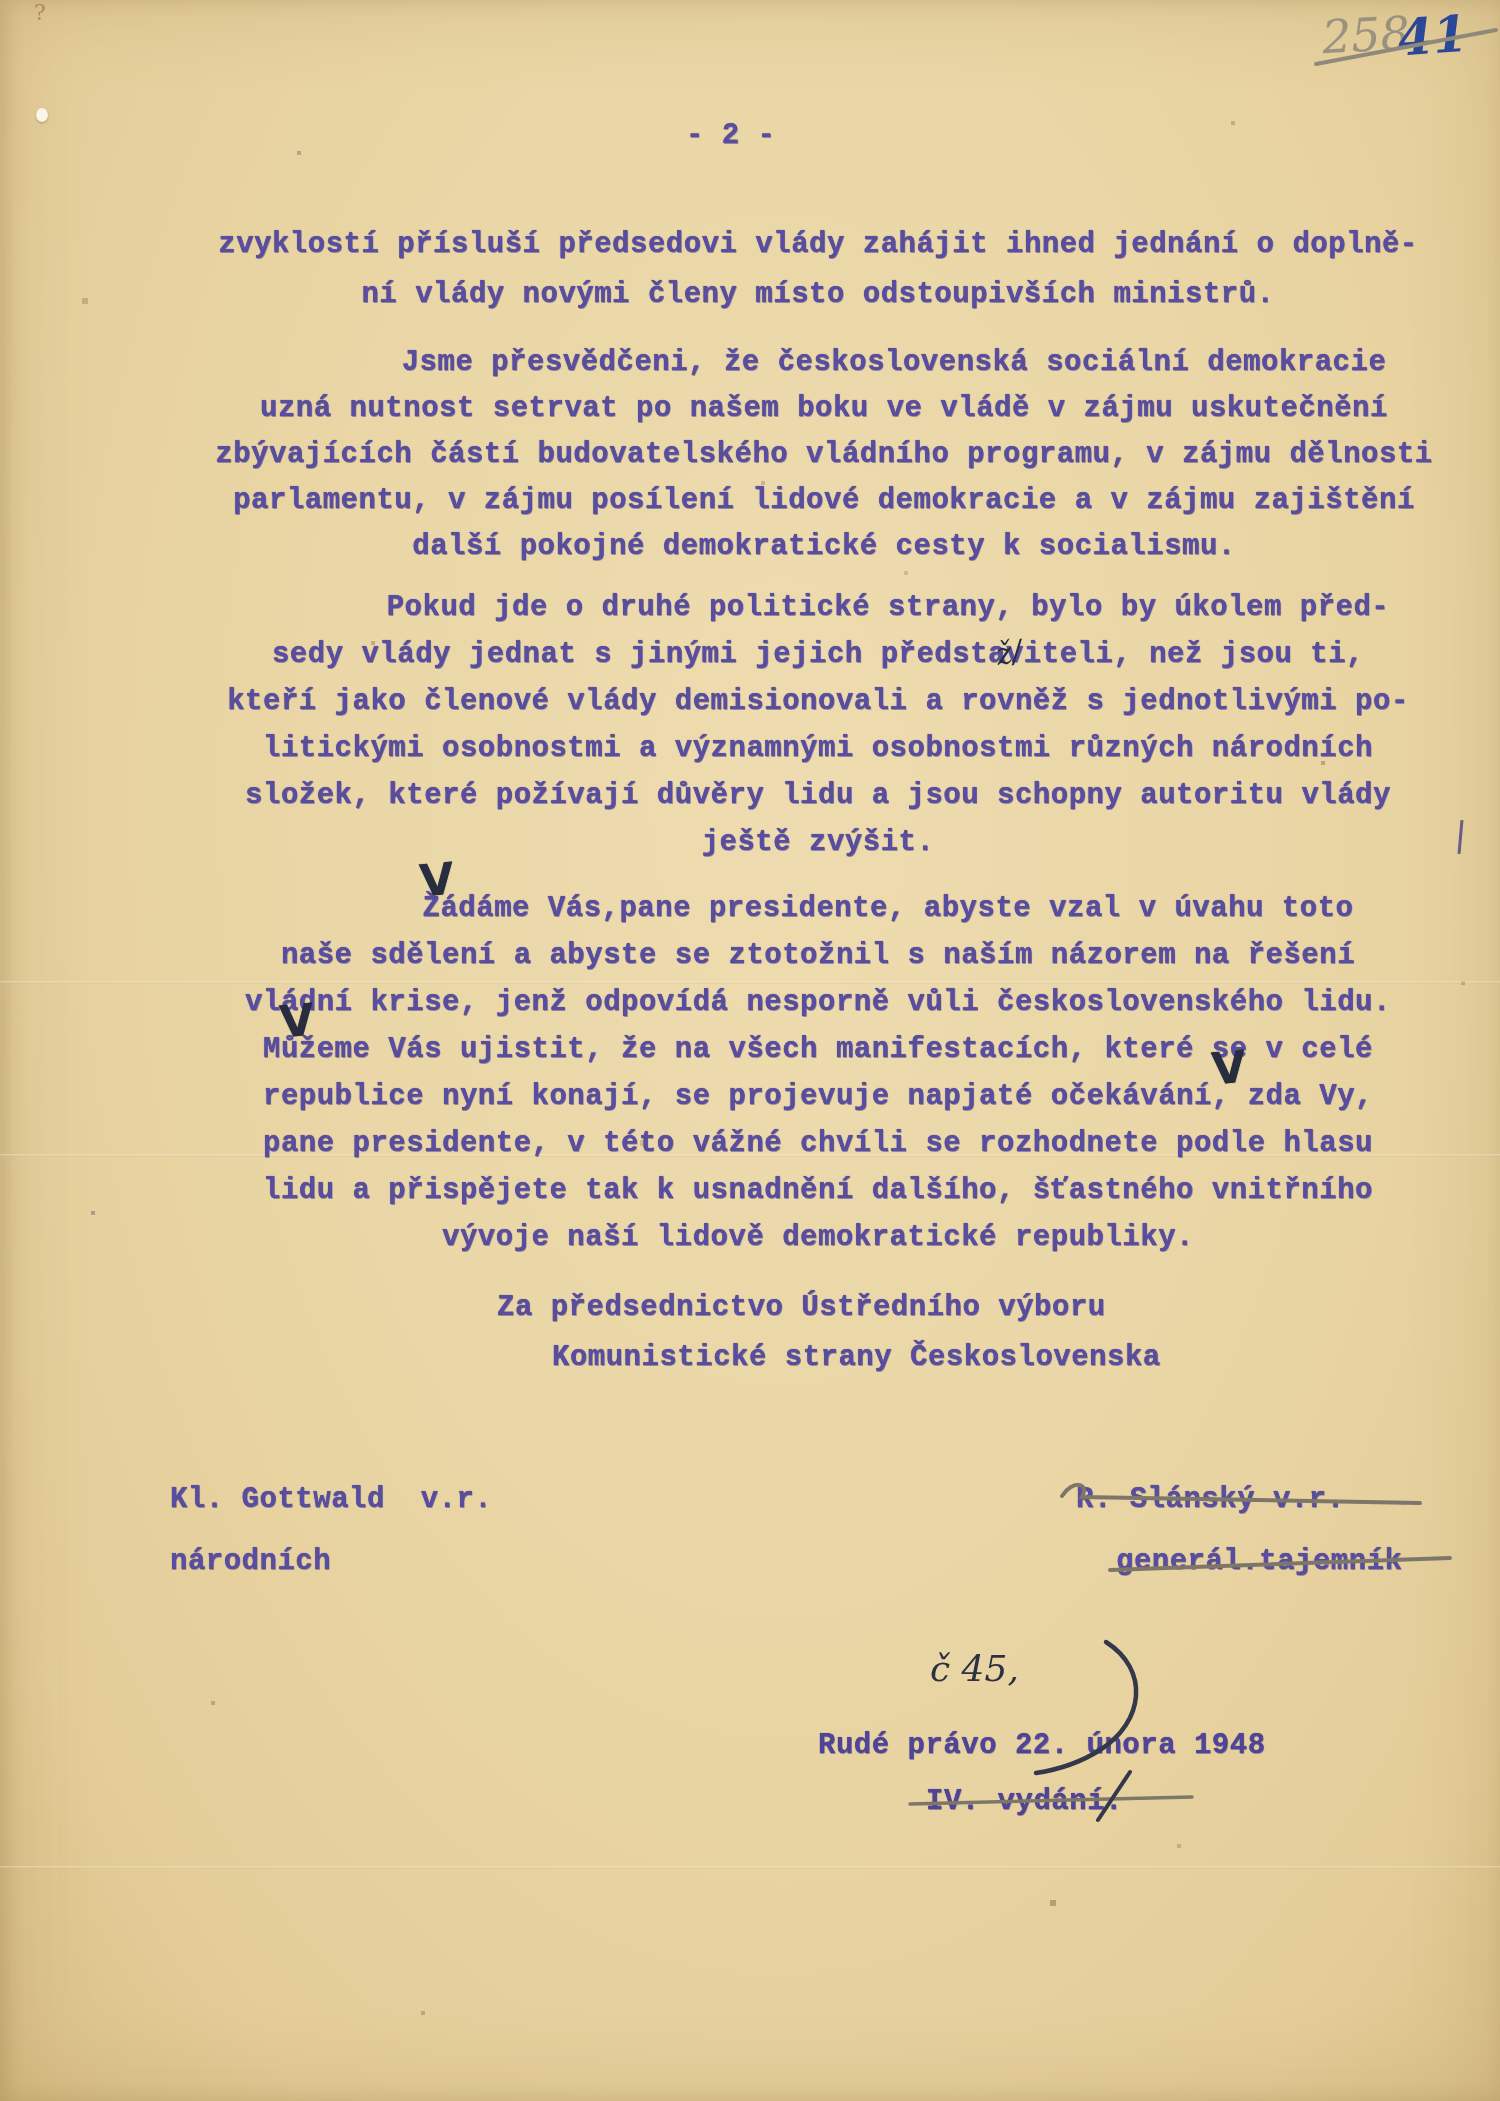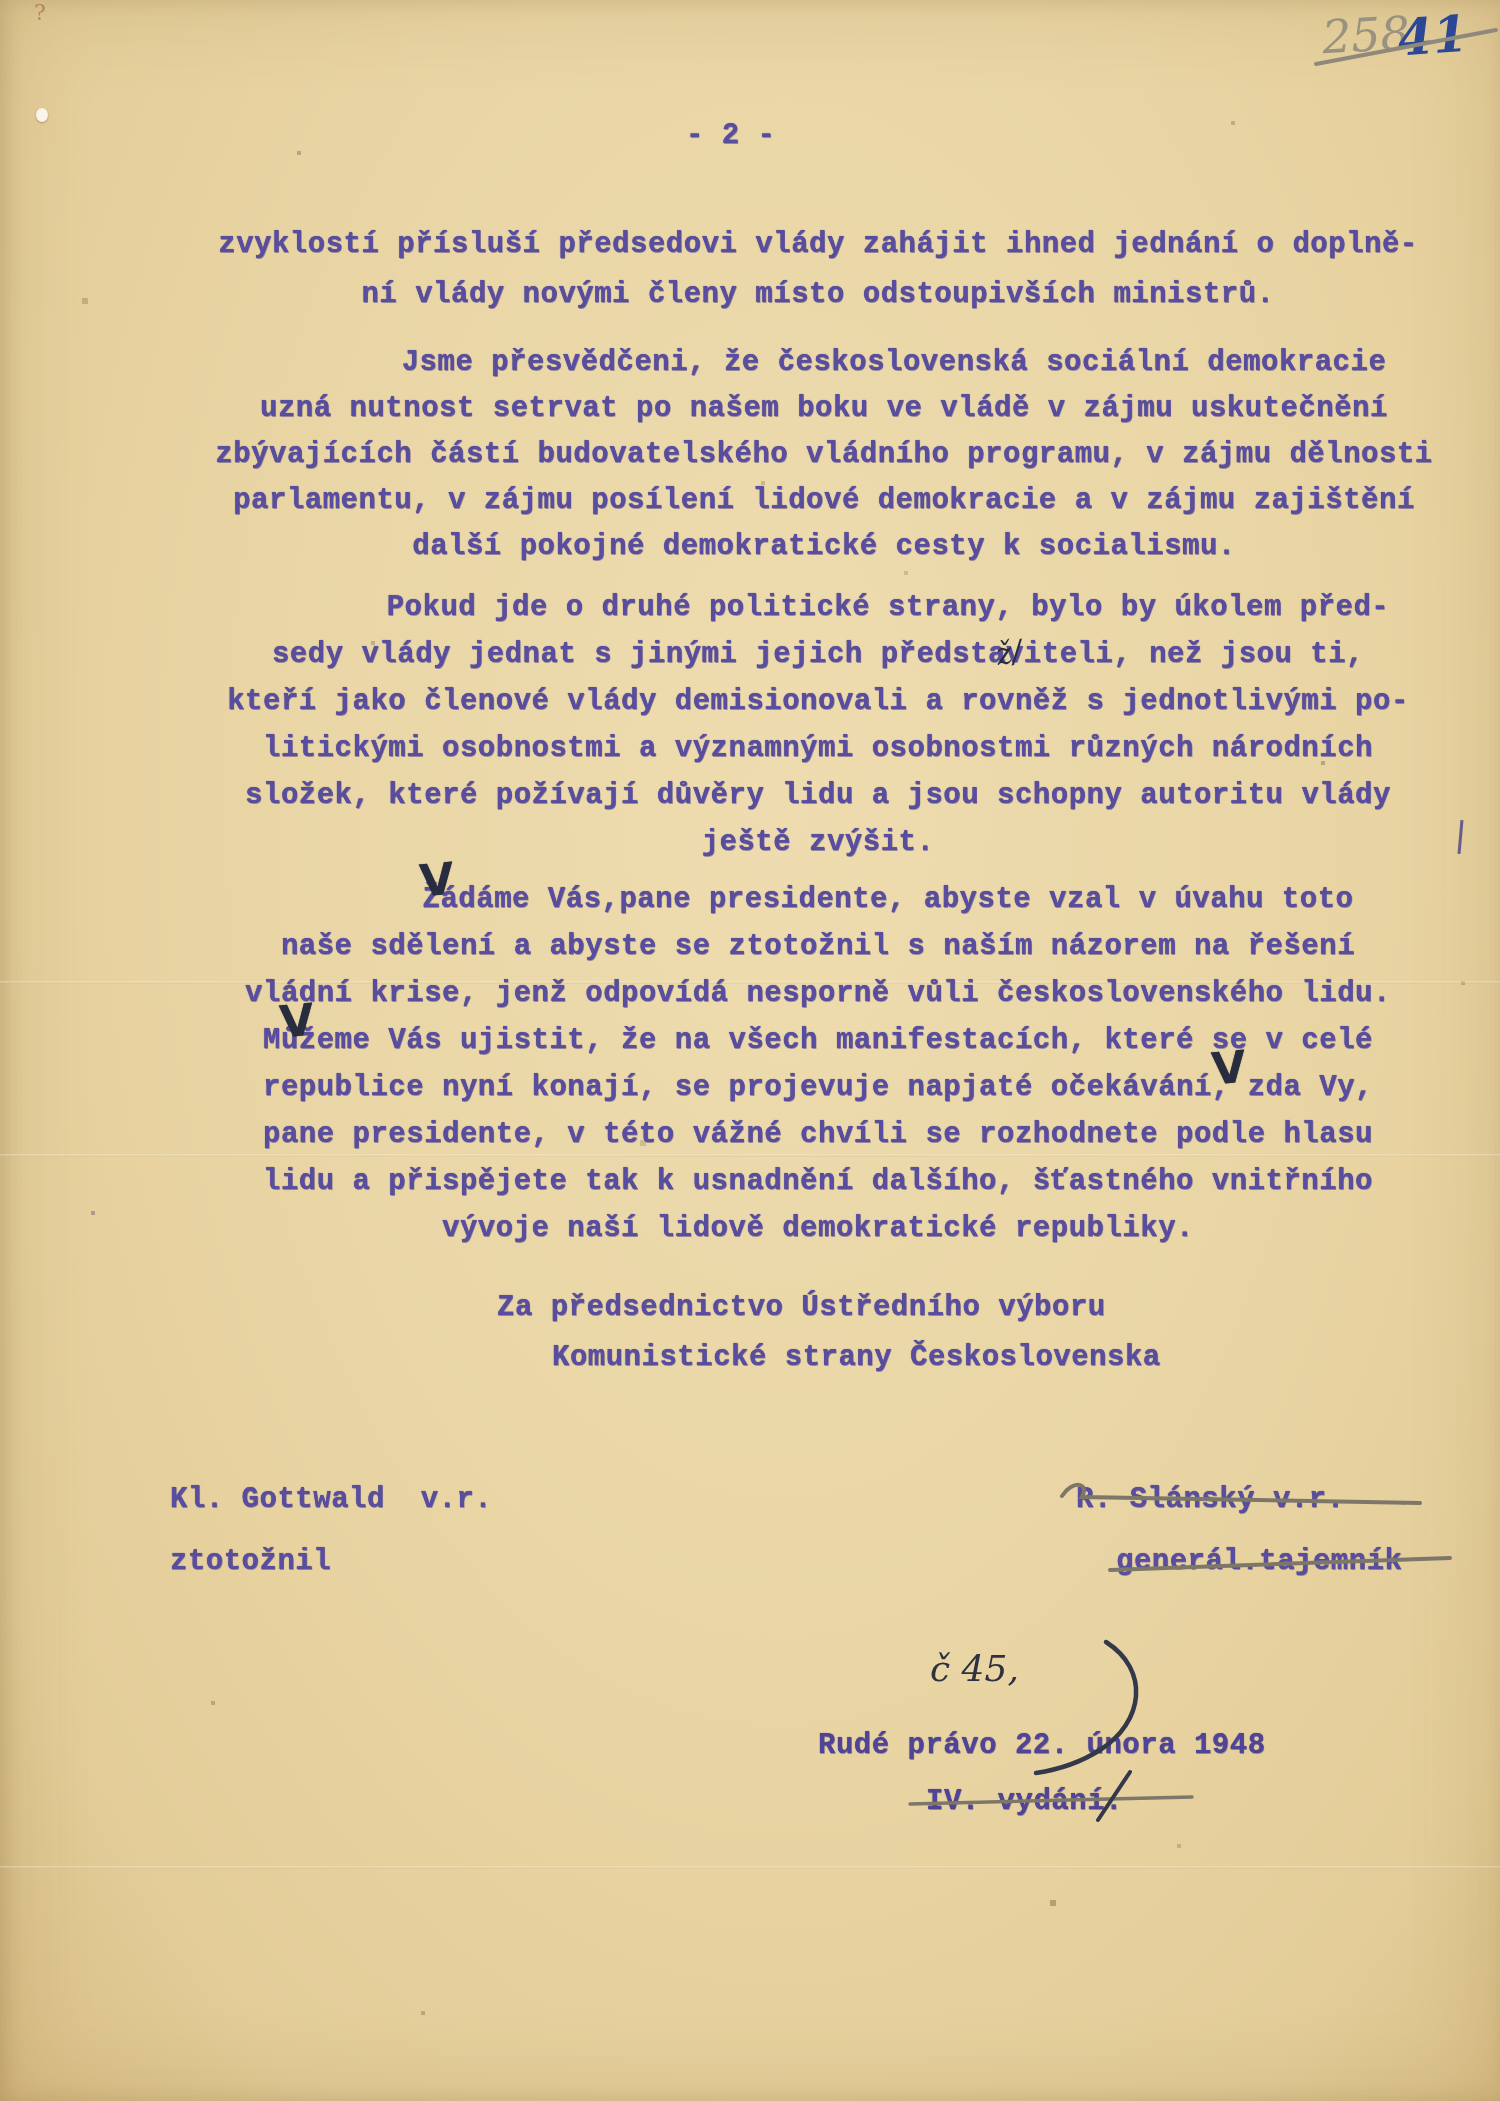--- a/index.html
+++ b/index.html
@@ -18,21 +18,21 @@
     font-family:"Liberation Mono","DejaVu Sans Mono",monospace;
     font-weight:bold;font-size:29px;line-height:47px;
     color:#584d9f;letter-spacing:0.5px;white-space:pre;
     text-shadow:0 0 1px rgba(66,55,130,0.85), 0.6px 0.6px 0.6px rgba(66,55,130,0.45);
   }
   #letter-body{position:absolute;left:163px;top:220px;width:1310px;}
   #letter-body .tline{white-space:pre;text-align:center;}
   #letter-body .para{margin:0;}
   #letter-body .para.p0{line-height:50px;margin-bottom:20px;}
   #letter-body .para.p1{line-height:46px;margin-bottom:14px;margin-left:12px;}
-  #letter-body .para.p2{line-height:47px;margin-bottom:10px;}
+  #letter-body .para.p2{line-height:47px;margin-bottom:19px;}
   #letter-body .para.p3{line-height:47px;}
   #letter-body .indent{padding-left:140px;}
   .hand{
     position:absolute;
     font-family:"DejaVu Serif",serif;font-style:italic;
     color:#2e3140;white-space:pre;
   }
   .pencil{color:#99927f;}
   .blueink{color:#2c4796;}
   .hand-v{
@@ -102,21 +102,21 @@
 
   <span class="hand-v" style="left:420px;top:858px;">V</span>
   <span class="hand-v" style="left:280px;top:999px;">V</span>
   <span class="hand-v" style="left:1212px;top:1046px;">V</span>
   <span class="insert-mark" style="left:996px;top:638px;">ž/</span>
 
   <div class="typed" style="left:497px;top:1284px;">Za předsednictvo Ústředního výboru</div>
   <div class="typed" style="left:170px;top:1476px;">Kl. Gottwald  v.r.</div>
 
   <div class="typed" style="left:552px;top:1334px;">Komunistické strany Československa</div>
-  <div class="typed" style="left:170px;top:1538px;">ztotožnil</div>
+  <div class="typed" style="left:170px;top:1538px;">národních</div>
   <div class="typed" style="left:1076px;top:1476px;">R. Slánský v.r.</div>
   <div class="typed" style="left:1116px;top:1538px;">generál.tajemník</div>
 
   <span class="hand" style="left:930px;top:1648px;font-size:36px;">č 45,</span>
   <div class="typed" style="left:798px;top:1722px;color:#4f4496;margin-left:20px;">Rudé právo 22. února 1948</div>
   <div class="typed" style="left:926px;top:1778px;color:#4f4496;">IV. vydání.</div>
 
   <svg class="marks" width="1500" height="2101" viewBox="0 0 1500 2101">
 
     <path d="M1316,64 L1496,30" stroke="#8f897c" stroke-width="4" fill="none" stroke-linecap="round"></path>

